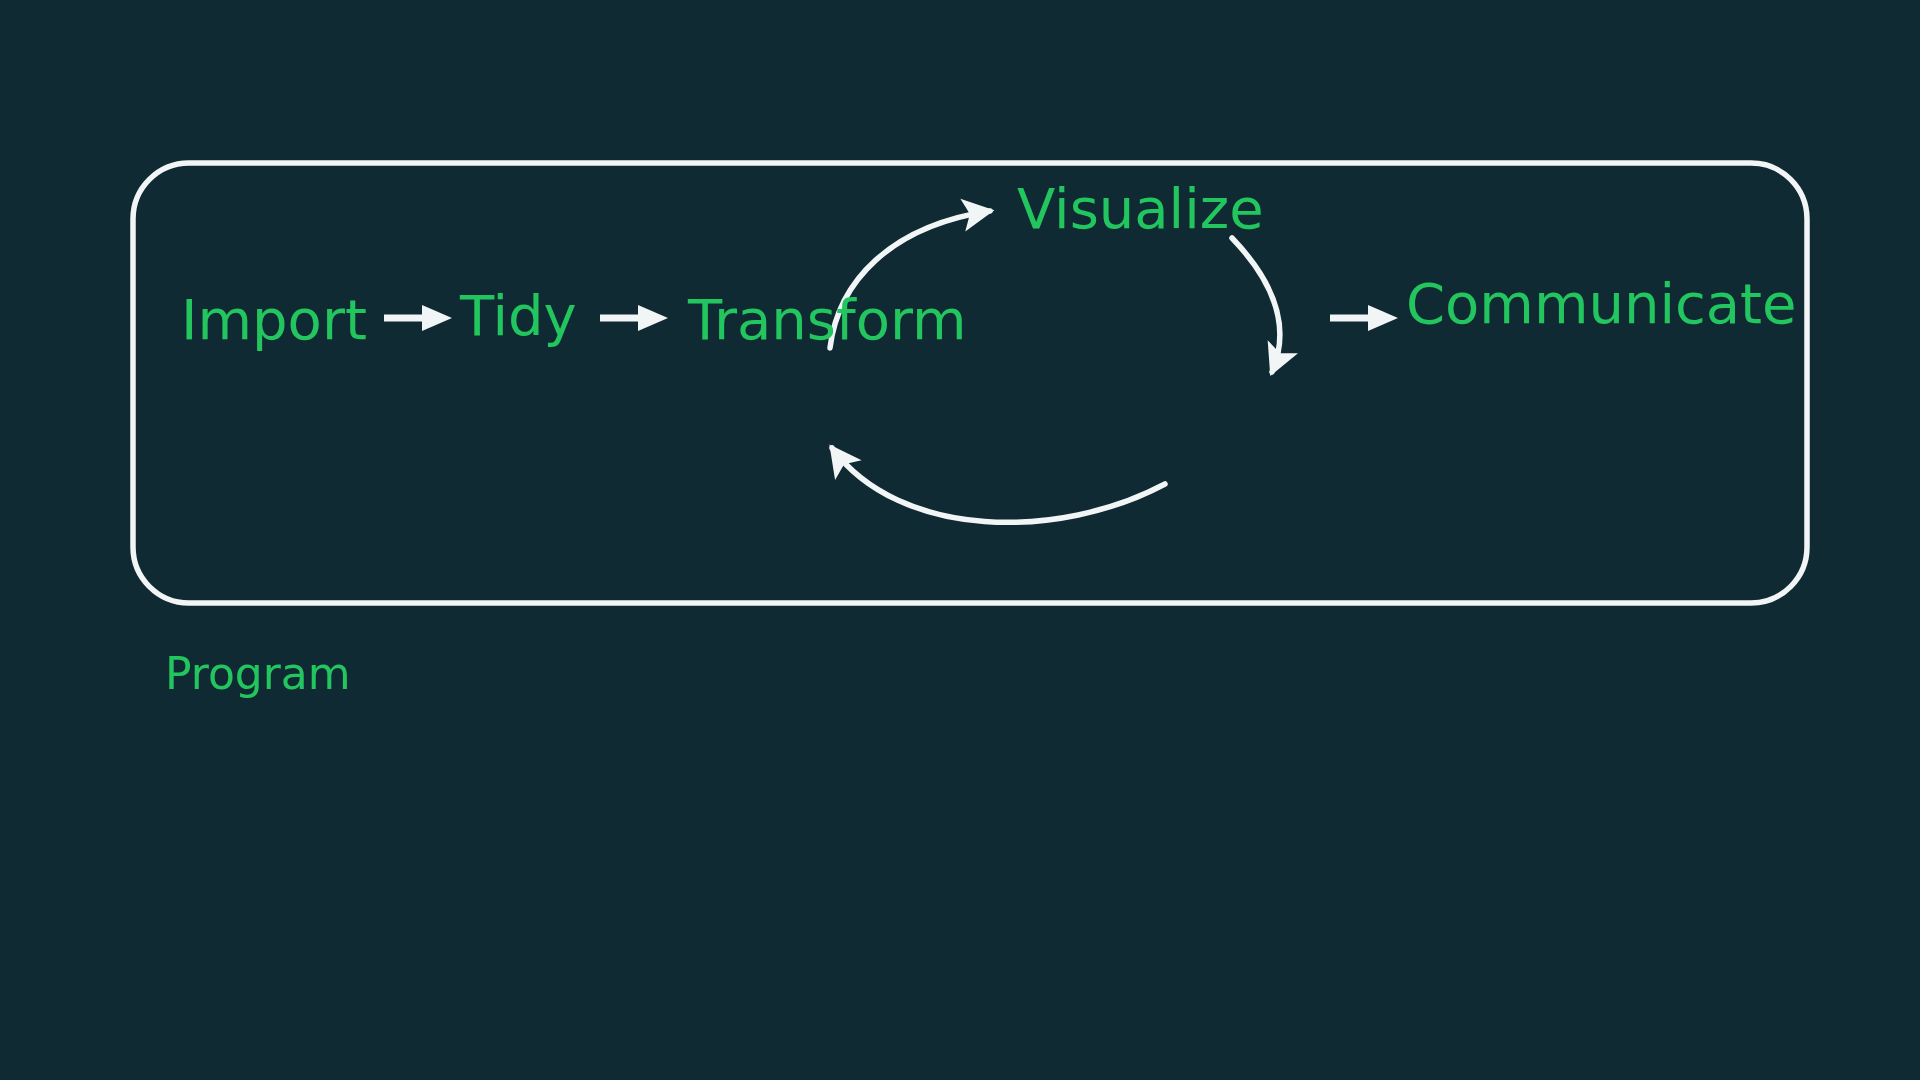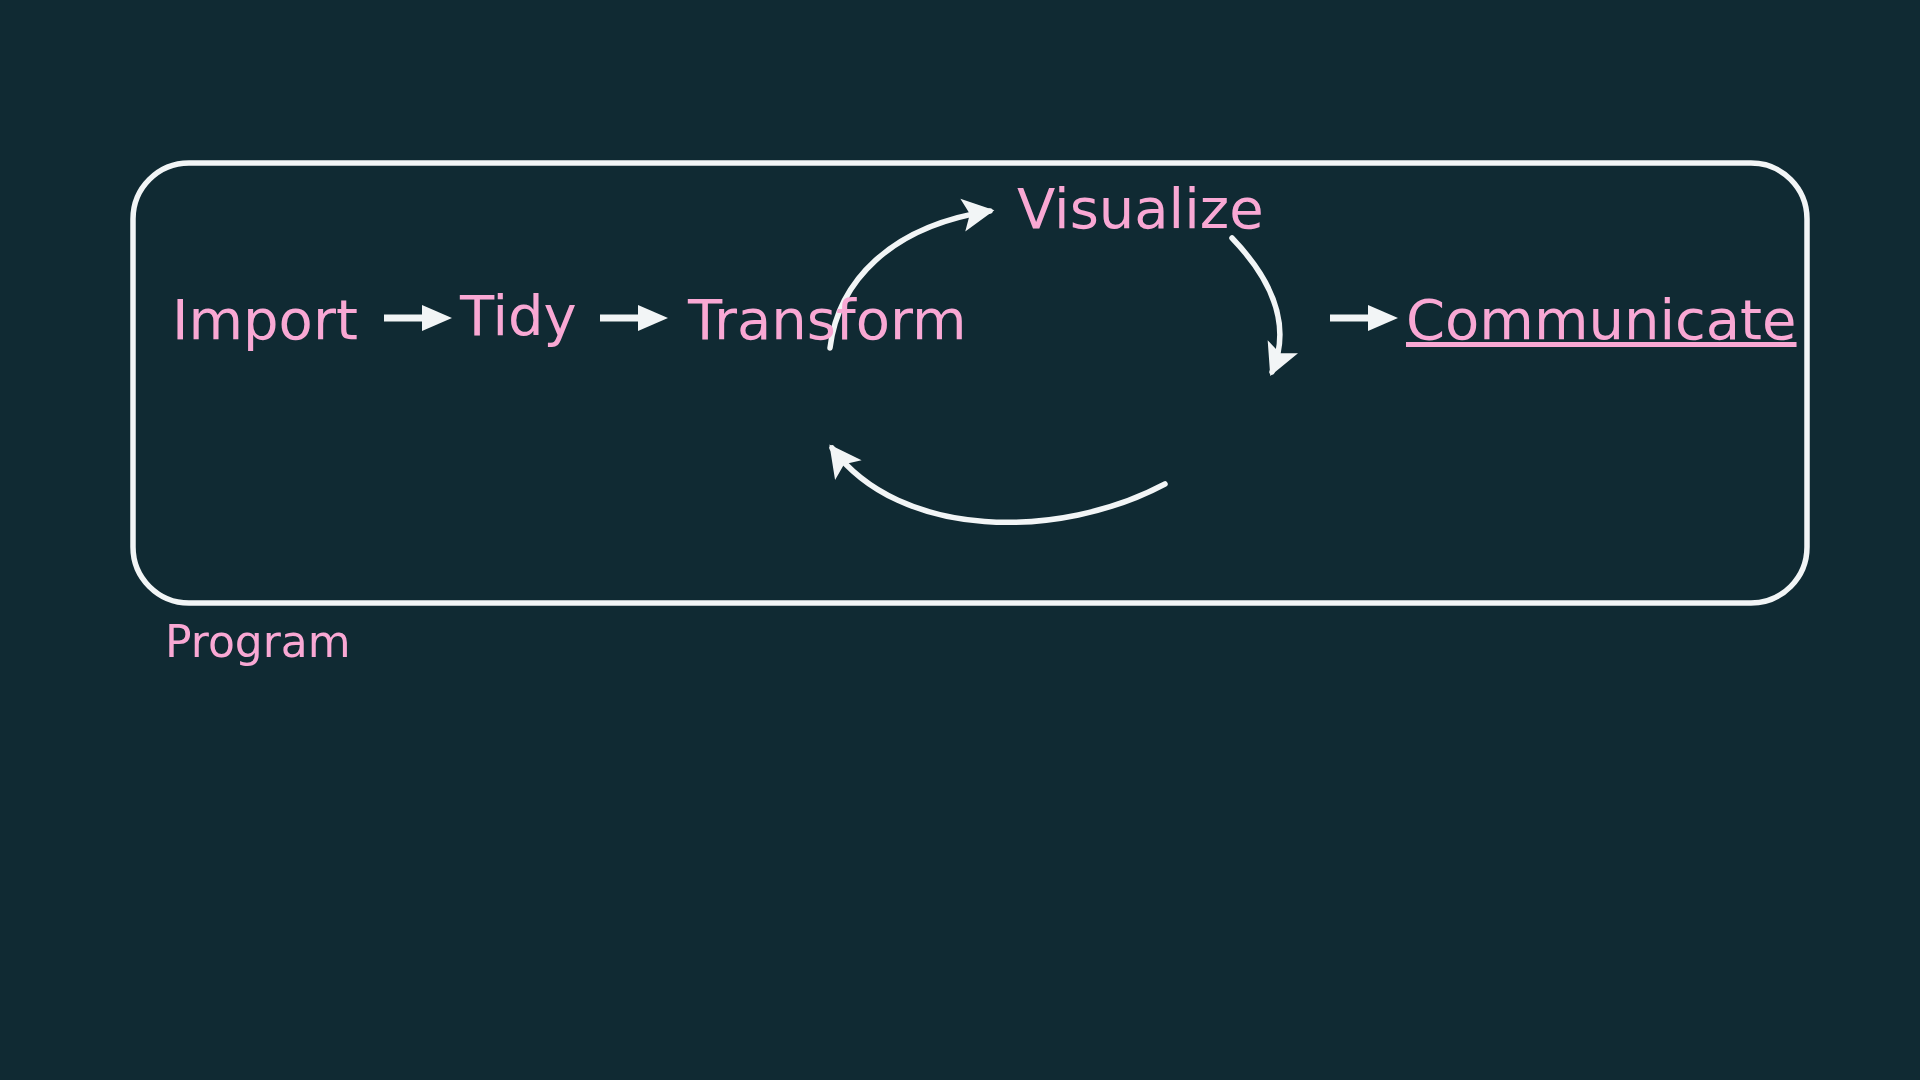--- a/index.html
+++ b/index.html
@@ -21,21 +21,21 @@
   #diagram-svg {
     position: absolute;
     left: 0;
     top: 0;
     width: 1920px;
     height: 1080px;
     display: block;
   }
   .node-label {
     position: absolute;
-    color: #f9a8d4;
+    color: #22c55e;
     font-family: "DejaVu Sans", "Liberation Sans", sans-serif;
     font-weight: 400;
     white-space: nowrap;
     line-height: 1;
     -webkit-font-smoothing: antialiased;
   }
   .stage-label {
     font-size: 56px;
     letter-spacing: 0px;
   }
@@ -80,27 +80,27 @@
       <path d="M 422 305 L 452 318 L 422 331 Z" fill="#f2f5f6"></path>
 
       <path d="M 600 318 L 644 318" stroke="#f2f5f6" stroke-width="7" fill="none"></path>
       <path d="M 638 305 L 668 318 L 638 331 Z" fill="#f2f5f6"></path>
 
       <path d="M 1330 318 L 1374 318" stroke="#f2f5f6" stroke-width="7" fill="none"></path>
       <path d="M 1368 305 L 1398 318 L 1368 331 Z" fill="#f2f5f6"></path>
     </g>
   </svg>
 
-  <div class="node-label stage-label" style="left:172px; top:292px;">Import</div>
+  <div class="node-label stage-label" style="left:181px; top:292px;">Import</div>
 
   <div class="node-label stage-label" style="left:460px; top:288px;">Tidy</div>
 
   <div class="node-label stage-label" style="left:688px; top:292px;">Transform</div>
 
-  <div class="node-label stage-label" style="left:1406px; top:292px;text-decoration:underline;">Communicate</div>
+  <div class="node-label stage-label" style="left:1406px; top:276px;">Communicate</div>
 
   <div class="node-label cycle-label" style="left:1017px; top:181px;">Visualize</div>
 
 
 
-  <div class="node-label outer-label" style="left:165px; top:620px;">Program</div>
+  <div class="node-label outer-label" style="left:165px; top:652px;">Program</div>
 
 </div>
 
 </body></html>

